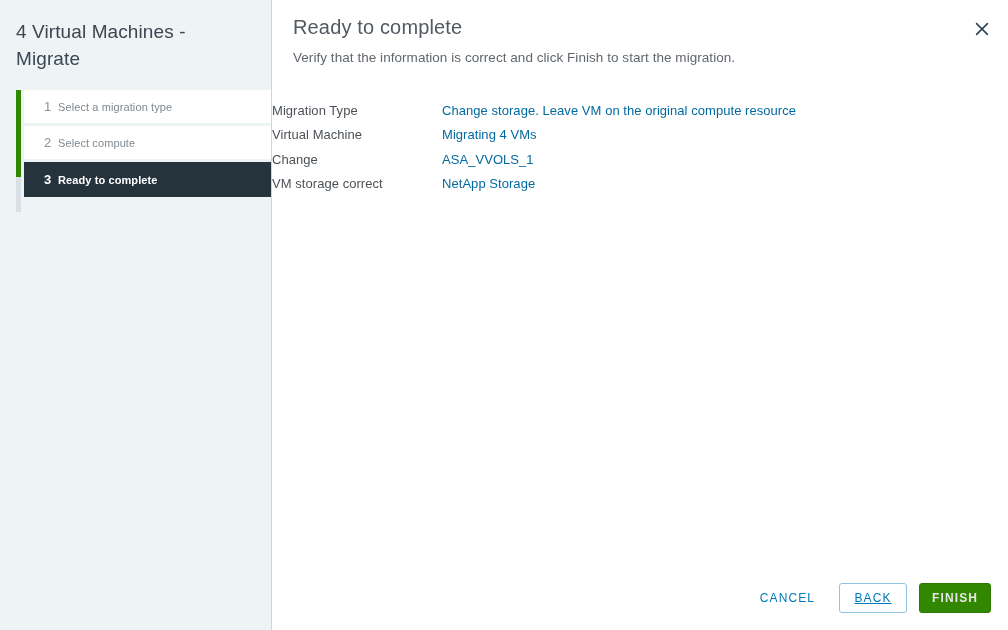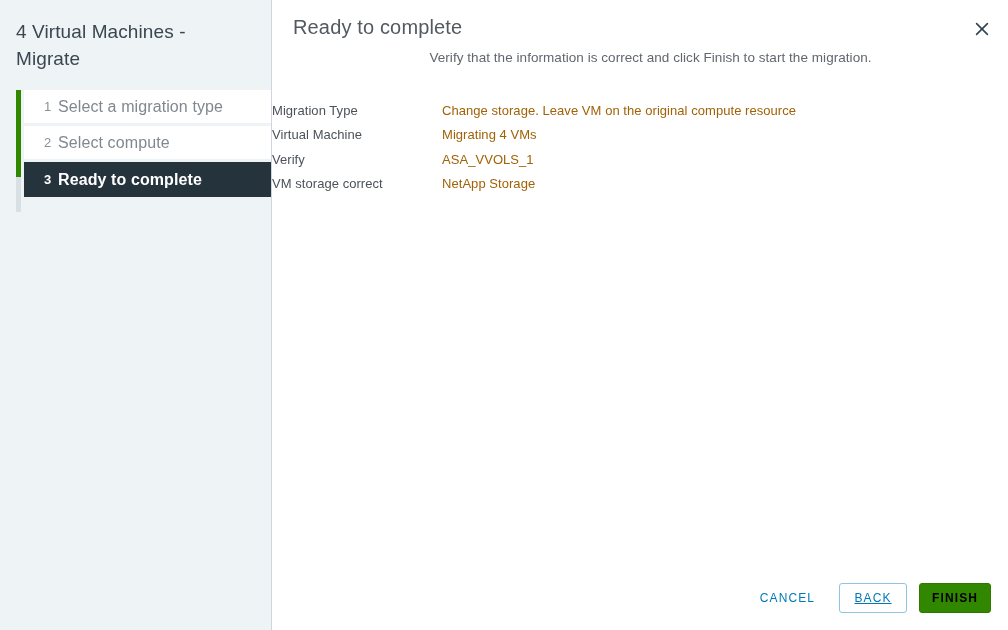--- a/index.html
+++ b/index.html
@@ -92,21 +92,21 @@
     margin-bottom: 0;
   }
 
   .step-num {
     font-size: 13px;
     color: #8a9199;
     width: 14px;
     flex: 0 0 14px;
   }
   .step-label {
-    font-size: 16px;
+    font-size: 11px;
     color: #80888f;
     letter-spacing: 0.1px;
   }
   .step.current .step-num {
     color: #ffffff;
     font-weight: 700;
   }
   .step.current .step-label {
     color: #ffffff;
     font-weight: 700;
@@ -143,42 +143,41 @@
     padding: 16px 0 0 21px;
     letter-spacing: 0.15px;
   }
 
   .page-subtitle {
     font-size: 13.5px;
     color: #60676e;
     margin: 0;
     padding: 11px 0 0 21px;
     letter-spacing: 0.05px;
-    text-align: center;
   }
 
   .summary {
     margin: 33px 0 0 0;
     padding: 0 0 0 33px;
     border-collapse: collapse;
   }
   .summary tr { height: 24.5px; }
   .summary td {
     padding: 0;
     vertical-align: middle;
     font-size: 13px;
     letter-spacing: 0.05px;
   }
   .summary td.k {
     color: #4c5258;
     width: 160px;
     padding-right: 10px;
   }
   .summary td.v {
-    color: #a16207;
+    color: #0369a1;
   }
 
   
   .footer {
     position: absolute;
     right: 17px;
     bottom: 17px;
     display: flex;
     align-items: center;
     gap: 0;
@@ -214,21 +213,21 @@
     min-width: 68px;
     padding: 0 12px;
     margin-right: 12px;
     text-decoration: underline;
   }
 
   .btn-primary {
     background: #318700;
     border: 1px solid #2c7900;
     border-radius: 3px;
-    color: #000000;
+    color: #e5e5e5;
     height: 30px;
     min-width: 62px;
     padding: 8px 12px;
     font-weight: 600;
   }
 </style>
 </head>
 <body>
 
 <div class="wizard">
@@ -273,21 +272,21 @@
       <tbody>
         <tr>
           <td class="k">Migration Type</td>
           <td class="v">Change storage. Leave VM on the original compute resource</td>
         </tr>
         <tr>
           <td class="k">Virtual Machine</td>
           <td class="v">Migrating 4 VMs</td>
         </tr>
         <tr>
-          <td class="k">Verify</td>
+          <td class="k">Change</td>
           <td class="v">ASA_VVOLS_1</td>
         </tr>
         <tr>
           <td class="k">VM storage correct</td>
           <td class="v">NetApp Storage</td>
         </tr>
       </tbody>
     </table>
 
     <div class="footer">

